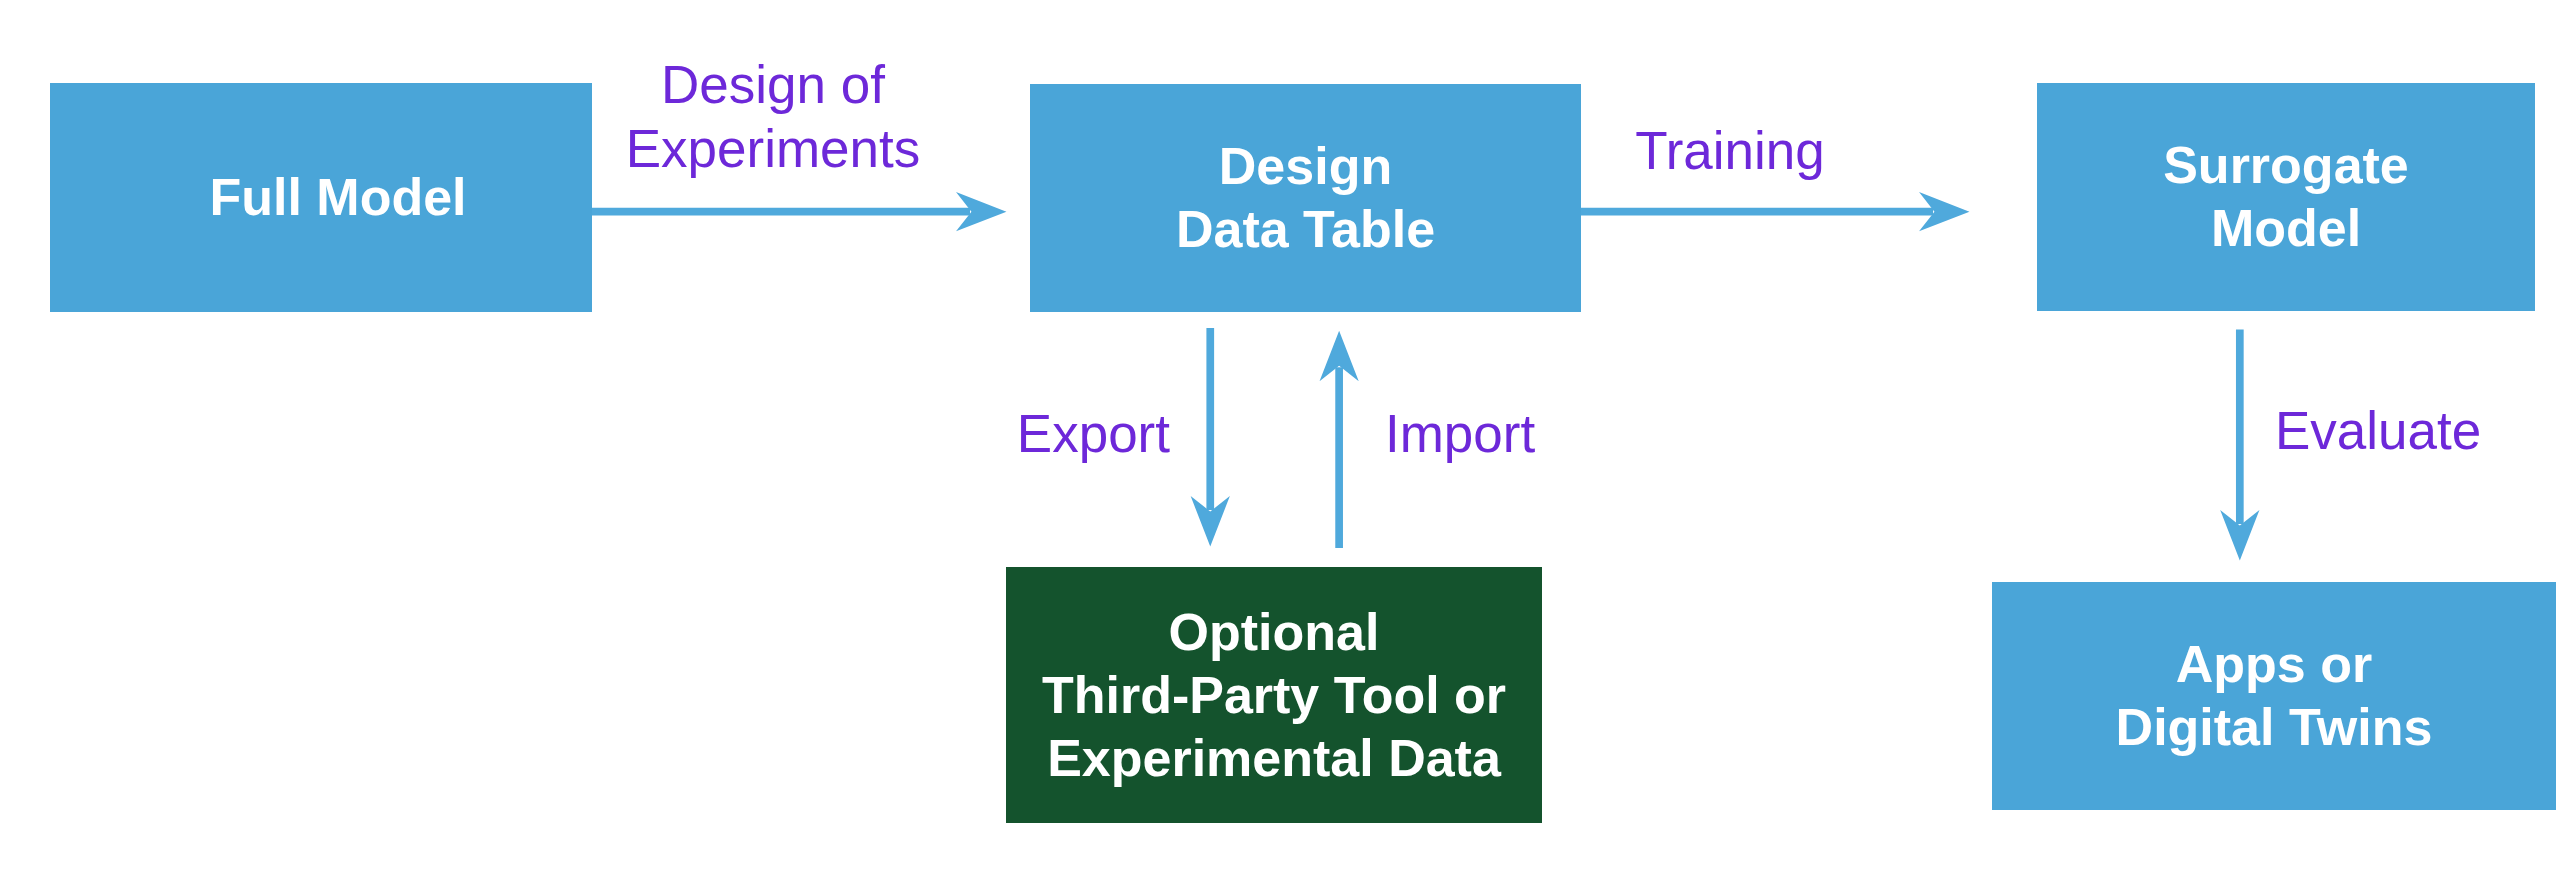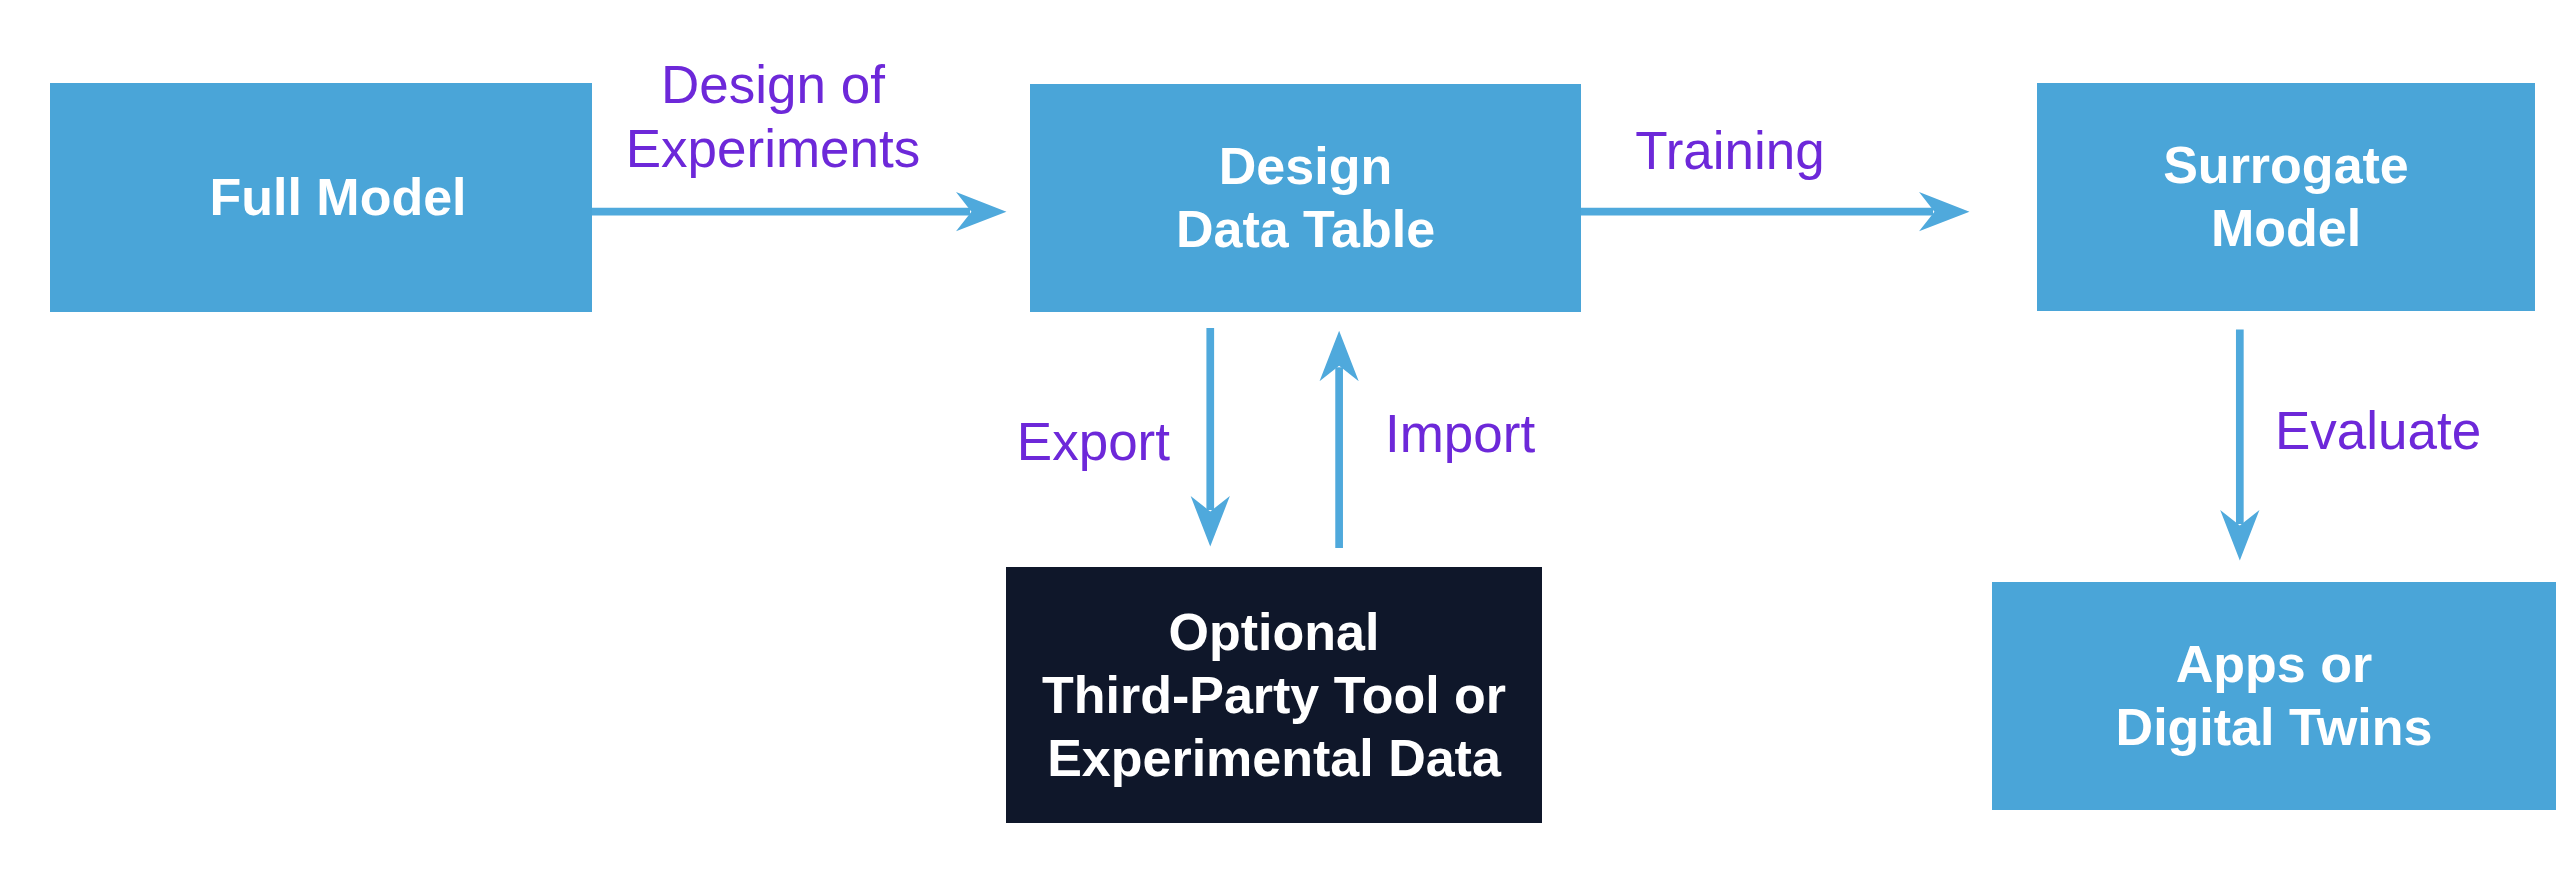--- a/index.html
+++ b/index.html
@@ -21,21 +21,21 @@
     align-items: center;
     justify-content: center;
     text-align: center;
     color: #ffffff;
     font-size: 52px;
     font-weight: bold;
     line-height: 63px;
     white-space: pre-line;
   }
   .node.light { background: #4AA5D8; }
-  .node.dark  { background: #0f172a; }
+  .node.dark  { background: #14532d; }
 
   .edge-label {
     position: absolute;
     color: #6d28d9;
     font-size: 53px;
     line-height: 64px;
     text-align: center;
     white-space: pre-line;
   }
   .center-x   { transform: translateX(-50%); }
@@ -91,20 +91,20 @@
 Experimental Data</div>
 
   <div class="node light" style="left:1992px; top:582px; width:564px; height:228px;">Apps or
 Digital Twins</div>
 
   <div class="edge-label center-x" style="left:773px; top:53px;">Design of
 Experiments</div>
 
   <div class="edge-label center-x" style="left:1730px; top:119px;">Training</div>
 
-  <div class="edge-label right-edge" style="left:1170px; top:402px;margin-top:8px;">Export</div>
+  <div class="edge-label right-edge" style="left:1170px; top:402px;">Export</div>
 
   <div class="edge-label" style="left:2275px; top:399px;">Evaluate</div>
 
   <div class="edge-label" style="left:1385px; top:402px;">Import</div>
 
 </div>
 
 
 </body></html>

